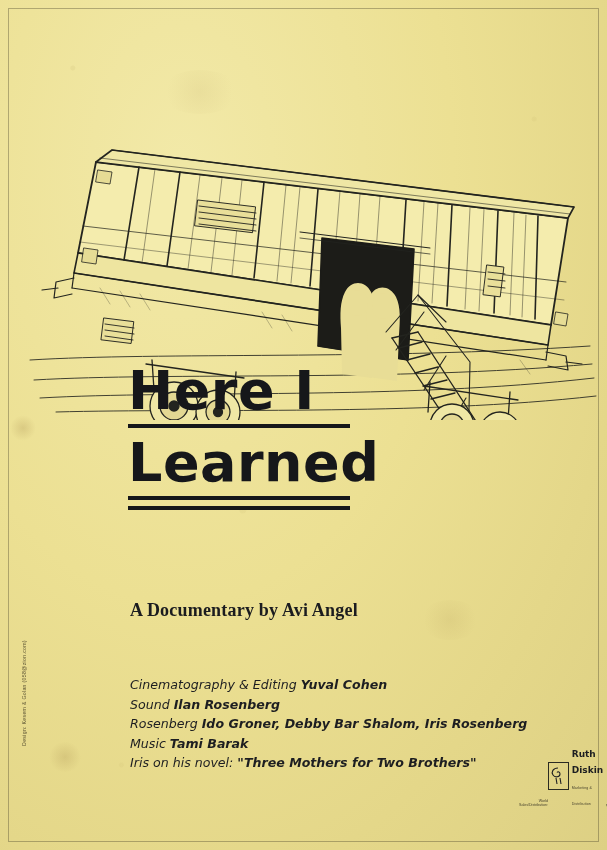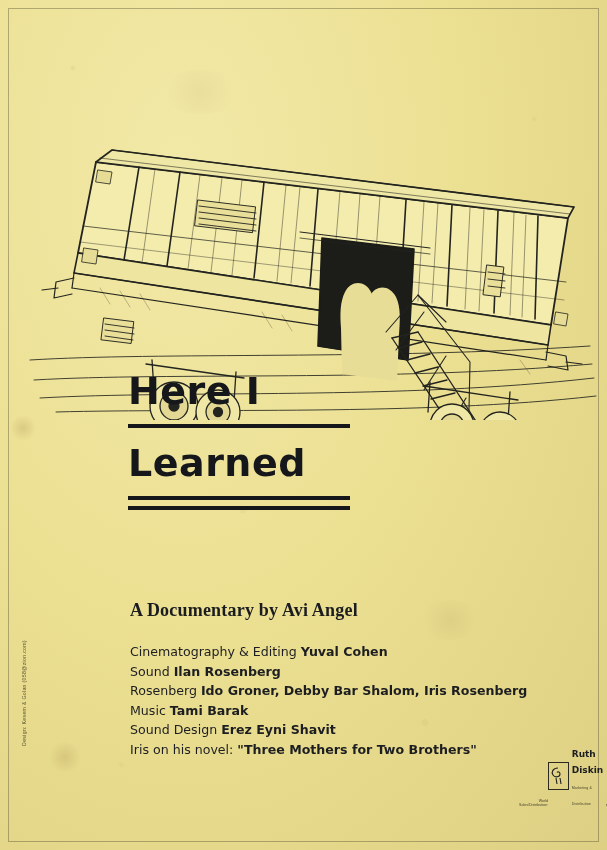--- a/index.html
+++ b/index.html
@@ -71,21 +71,21 @@
 
   .title-block {
     position: absolute;
     left: 128px;
     top: 362px;
     width: 400px;
   }
   .title-line {
     font-family: "DejaVu Sans", sans-serif;
     font-weight: bold;
-    font-size: 38px;
+    font-size: 54px;
     line-height: 58px;
     letter-spacing: 0.5px;
     color: #16171a;
     margin: 0;
   }
   .title-rule {
     height: 4px;
     background: #16171a;
     margin: 4px 0 6px 0;
     width: 222px;
@@ -101,22 +101,23 @@
     font-family: Liberation Serif, serif;
     font-weight: bold;
     font-size: 18px;
     color: #1b1c1f;
     letter-spacing: 0.2px;
   }
 
   .credits {
     position: absolute;
     left: 130px;
-    top: 642px;
+    top: 675px;
     width: 420px;
+    font-style: italic;
   }
   .credit-row {
     font-family: "DejaVu Sans", sans-serif;
     font-size: 12.6px;
     line-height: 19.5px;
     color: #1d1e21;
     white-space: nowrap;
   }
   .credit-role { font-weight: normal; }
   .credit-name { font-weight: bold; }
@@ -380,24 +381,20 @@
     </div>
     <div class="credit-row">
       <span class="credit-role">Rosenberg</span>
       <span class="credit-name">Ido Groner, Debby Bar Shalom, Iris Rosenberg</span>
     </div>
     <div class="credit-row">
       <span class="credit-role">Music</span>
       <span class="credit-name">Tami Barak</span>
     </div>
     <div class="credit-row">
-      <span class="credit-role">Sound Design</span>
-      <span class="credit-name">Erez Eyni Shavit</span>
-    </div>
-    <div class="credit-row">
       <span class="credit-role">Iris on his novel:</span>
       <span class="credit-name">"Three Mothers for Two Brothers"</span>
     </div>
   </div>
 
   <div class="logo-box">
     <div class="logo-distrib">World Sales/Distribution:</div>
     <div class="logo-top">
       <span class="logo-mark">
         <svg width="16" height="20" viewBox="0 0 16 20">

